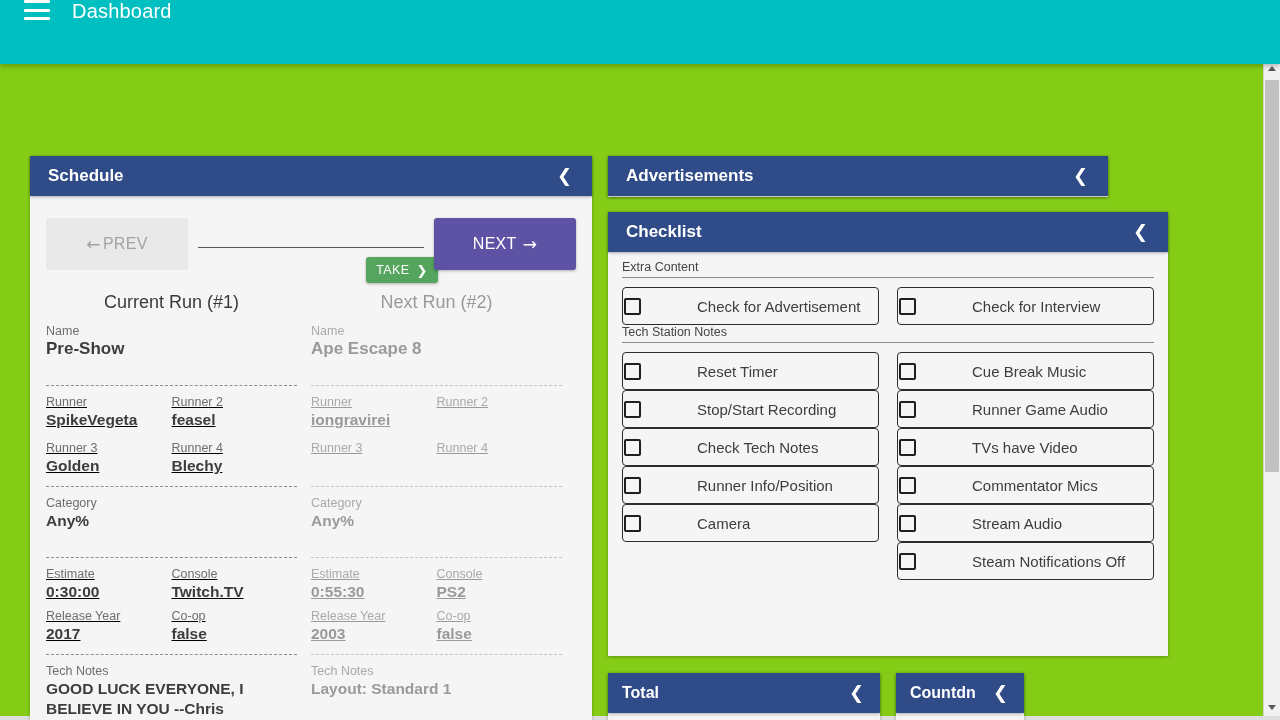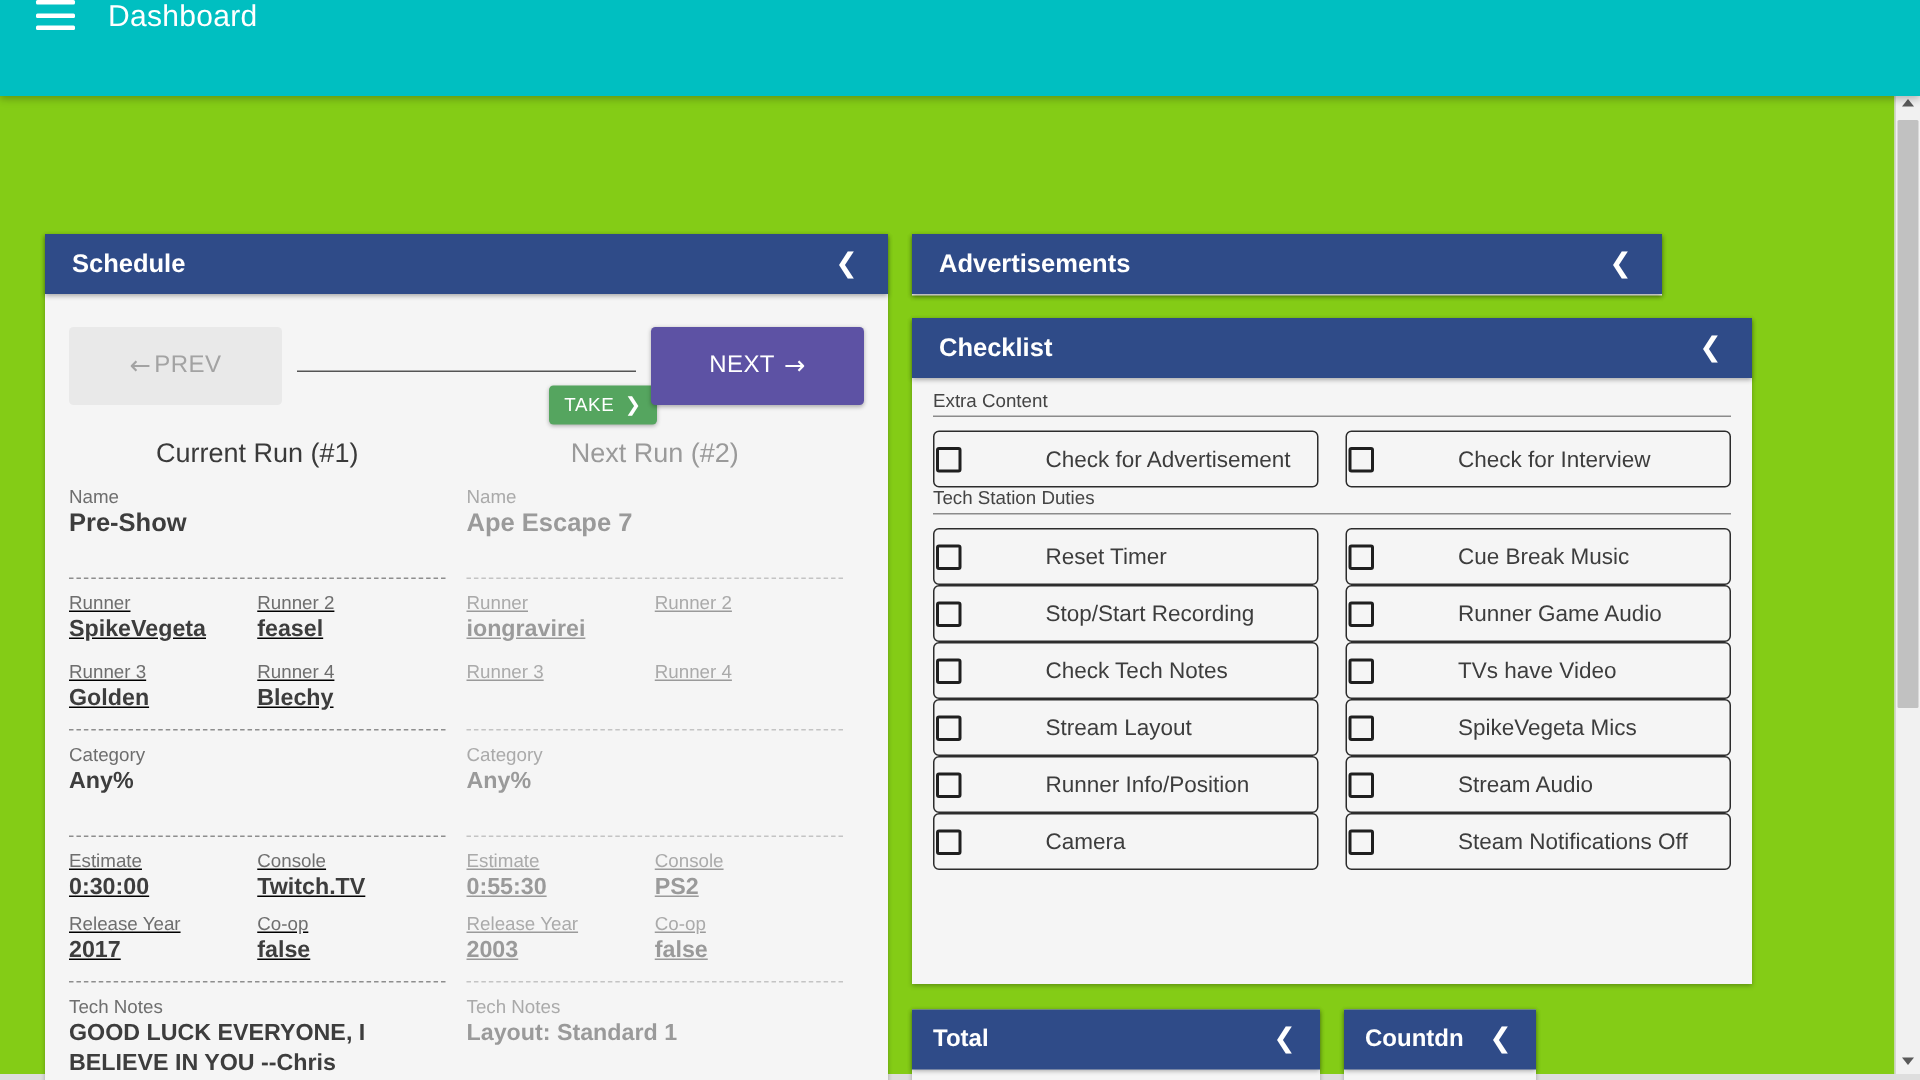--- a/index.html
+++ b/index.html
@@ -296,21 +296,21 @@
             <div class="fld-label">Tech Notes</div>
             <div class="fld-value">GOOD LUCK EVERYONE, I BELIEVE IN YOU --Chris</div>
           </div>
         </div>
 
         <div class="runcol dim">
           <div class="run-title">Next Run (#2)</div>
 
           <div class="sect">
             <div class="fld-label">Name</div>
-            <div class="fld-value big">Ape Escape 7</div>
+            <div class="fld-value big">Ape Escape 8</div>
           </div>
           <div class="row-gap"></div>
           <div class="dash"></div>
 
           <div class="two">
             <div>
               <div class="fld-label">Runner</div>
               <div class="fld-value">iongravirei</div>
             </div>
             <div>
@@ -395,44 +395,40 @@
         <div class="cl-col">
           <div class="cl-item">
             <span class="cb"></span>
             <span class="cl-text">Check for Interview</span>
           </div>
         </div>
       </div>
 
       <div class="cl-two">
         <div class="cl-col">
-          <div class="cl-section-label">Tech Station Duties</div>
+          <div class="cl-section-label">Tech Station Notes</div>
         </div>
       </div>
 
       <div class="cl-two">
         <div class="cl-col">
           <div class="cl-item">
               <span class="cb"></span>
               <span class="cl-text">Reset Timer</span>
             </div>
           <div class="cl-item">
               <span class="cb"></span>
               <span class="cl-text">Stop/Start Recording</span>
             </div>
           <div class="cl-item">
               <span class="cb"></span>
               <span class="cl-text">Check Tech Notes</span>
             </div>
           <div class="cl-item">
               <span class="cb"></span>
-              <span class="cl-text">Stream Layout</span>
-            </div>
-          <div class="cl-item">
-              <span class="cb"></span>
               <span class="cl-text">Runner Info/Position</span>
             </div>
           <div class="cl-item">
               <span class="cb"></span>
               <span class="cl-text">Camera</span>
             </div>
         </div>
         <div class="cl-col">
           <div class="cl-item">
               <span class="cb"></span>
@@ -441,21 +437,21 @@
           <div class="cl-item">
               <span class="cb"></span>
               <span class="cl-text">Runner Game Audio</span>
             </div>
           <div class="cl-item">
               <span class="cb"></span>
               <span class="cl-text">TVs have Video</span>
             </div>
           <div class="cl-item">
               <span class="cb"></span>
-              <span class="cl-text">SpikeVegeta Mics</span>
+              <span class="cl-text">Commentator Mics</span>
             </div>
           <div class="cl-item">
               <span class="cb"></span>
               <span class="cl-text">Stream Audio</span>
             </div>
           <div class="cl-item">
               <span class="cb"></span>
               <span class="cl-text">Steam Notifications Off</span>
             </div>
         </div>

